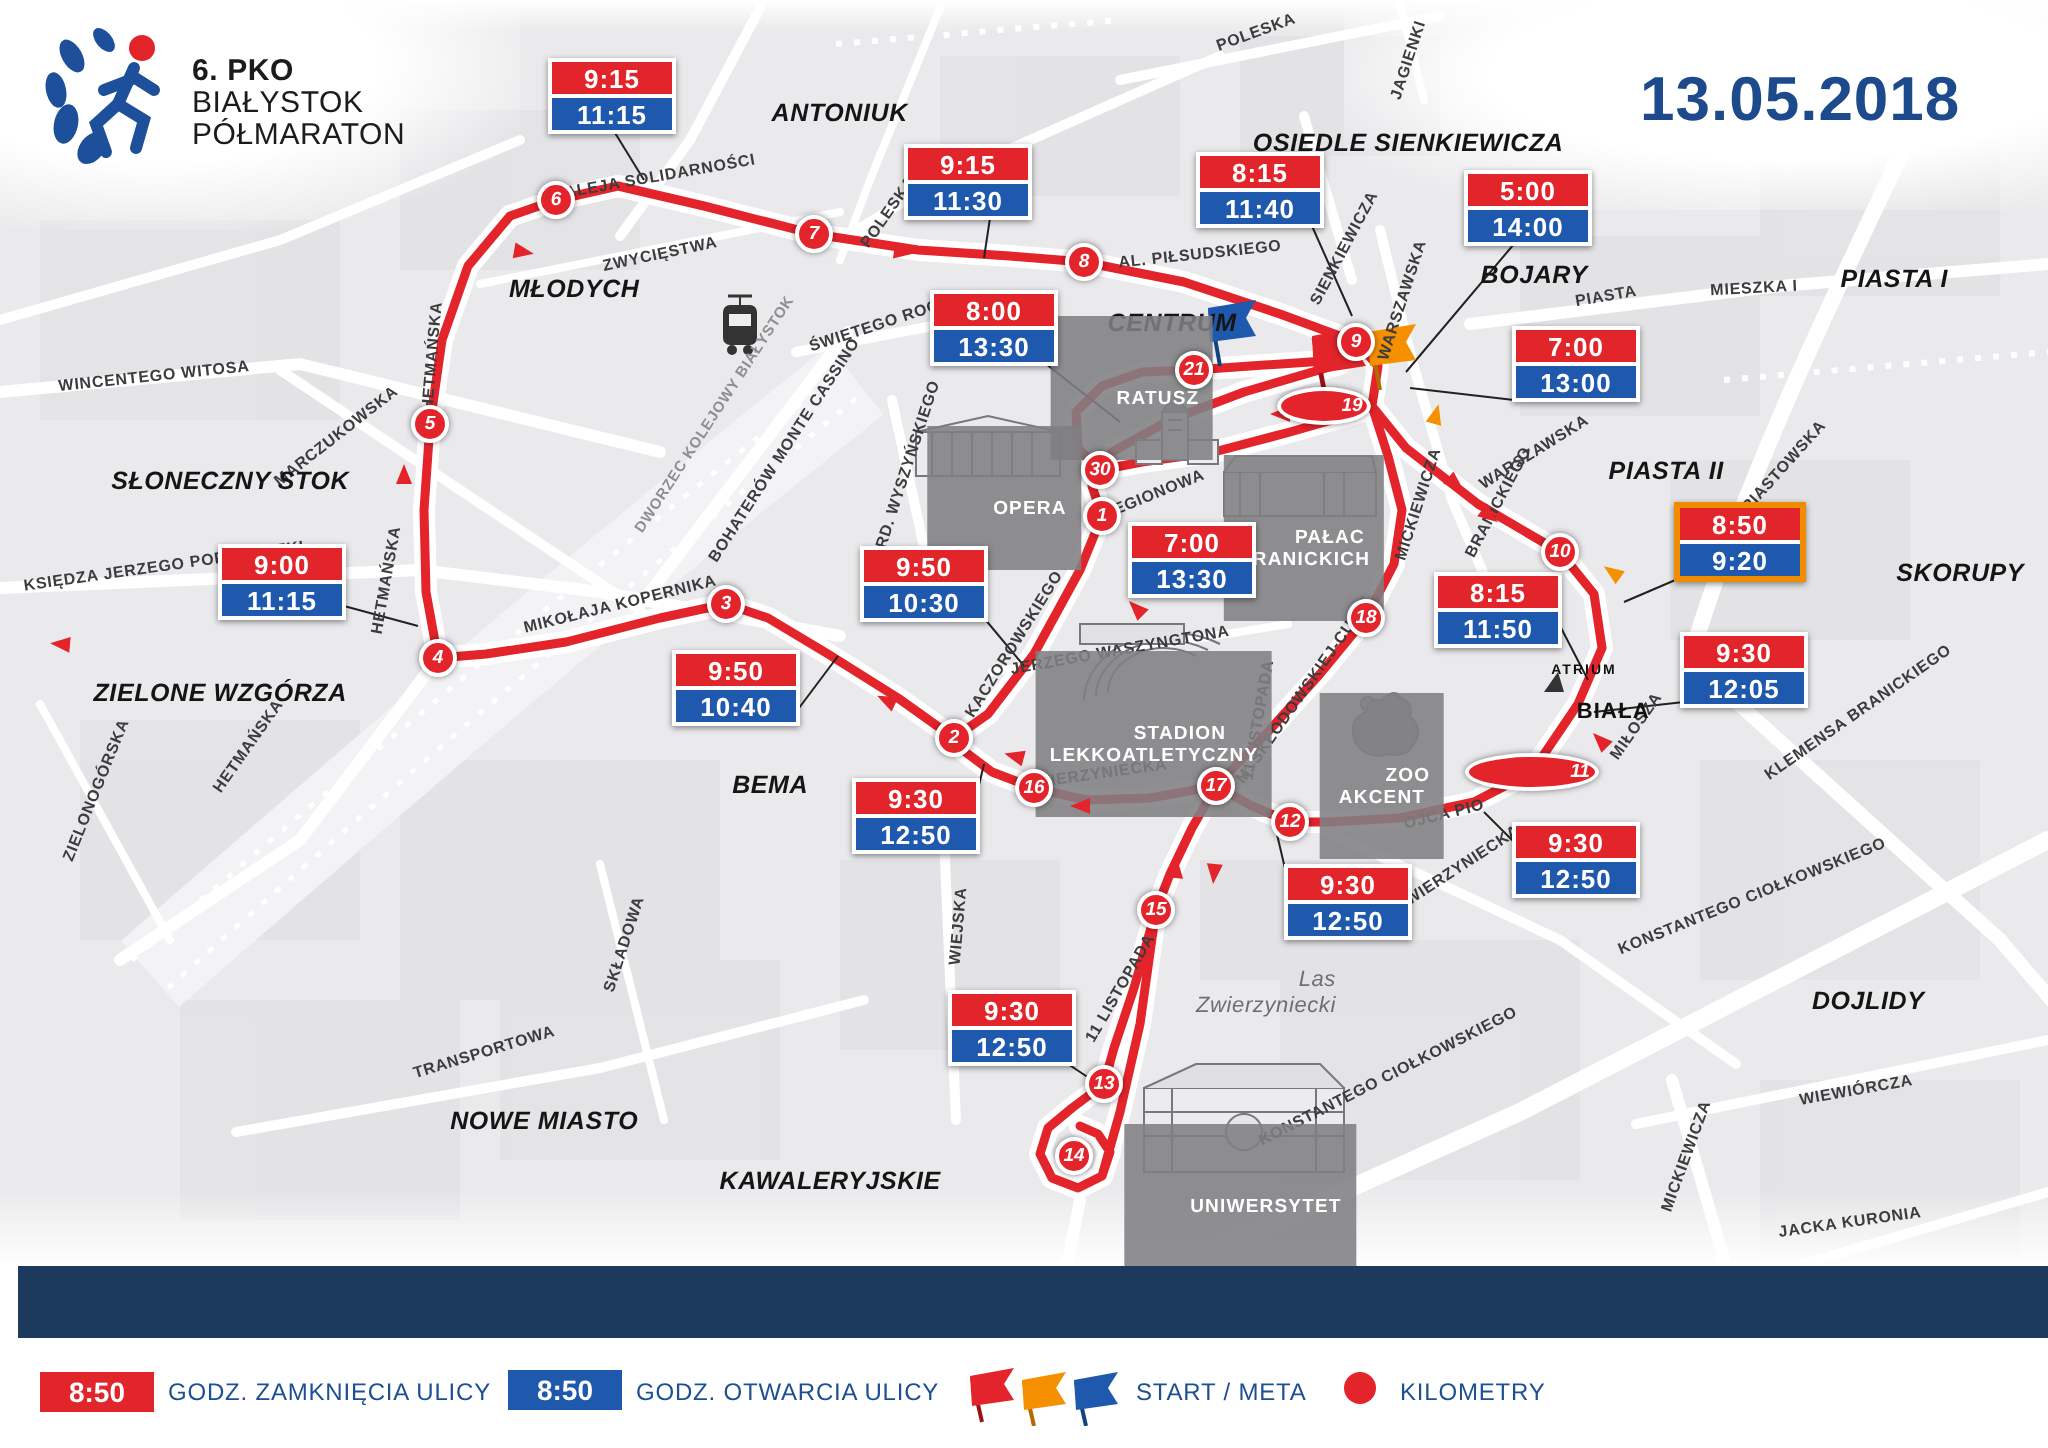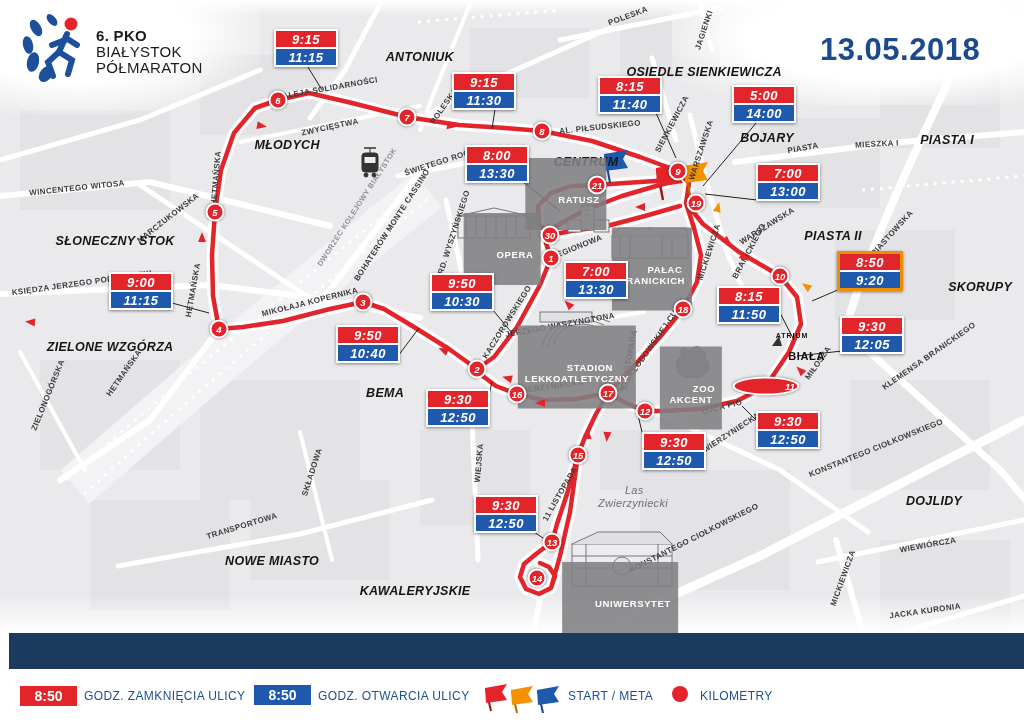--- a/index.html
+++ b/index.html
@@ -8,36 +8,36 @@
   #map-svg{position:absolute;left:0;top:0;}
   .layer{position:absolute;left:0;top:0;width:1024px;height:724px;pointer-events:none;}
 
   
   .street-label{position:absolute;font-size:8px;font-weight:bold;color:#3c3c3e;
     letter-spacing:.4px;white-space:nowrap;}
   .street-label.muted{color:#8f8f93;font-size:7.5px;}
 
   
   .district{position:absolute;font-size:12.5px;font-weight:bold;font-style:italic;
-    color:#151515;letter-spacing:.3px;white-space:pre;text-align:left;line-height:13px;}
+    color:#151515;letter-spacing:.3px;white-space:pre;text-align:right;line-height:13px;}
   .district.forest{color:#6f6f72;font-weight:normal;font-size:11px;}
 
   
   .landmark{position:absolute;background:rgba(128,128,131,.88);color:#fff;font-size:9.5px;
     font-weight:bold;padding:14px 7px;letter-spacing:.6px;white-space:pre;text-align:center;
     line-height:11px;}
   .landmark.plain{background:none;color:#111;padding:0;line-height:10px;}
   .landmark .sub{display:block;font-size:7px;letter-spacing:1px;}
   .landmark.plain{font-size:11px;}
 
   
   .badge{position:absolute;width:60px;background:#fff;border:2px solid #fff;
     box-shadow:0 1px 3px rgba(0,0,0,.45);}
   .badge .row{height:16px;color:#fff;font-size:13px;font-weight:bold;display:flex;
-    align-items:center;justify-content:center;letter-spacing:.5px;font-style:italic;}
+    align-items:center;justify-content:center;letter-spacing:.5px;}
   .badge .r{background:#e2242b;}
   .badge .o{background:#1e59ad;margin-top:2px;}
   .badge.hl{border:3px solid #f08c00;}
 
   
   .km{position:absolute;width:15px;height:15px;border-radius:50%;background:#e3242b;
     border:2px solid #fff;box-shadow:0 0 3px rgba(0,0,0,.5);color:#fff;font-size:9.5px;
     font-weight:bold;display:flex;align-items:center;justify-content:center;font-style:italic;}
 
   
@@ -590,21 +590,21 @@
       <div class="km" style="left: 678px; top: 171px; transform: translate(-50%, -50%);">9</div>
       <div class="km" style="left: 780px; top: 276px; transform: translate(-50%, -50%);">10</div>
       <div class="km" style="left: 766px; top: 386px; transform: translate(-50%, -50%); padding-left: 48px;">11</div>
       <div class="km" style="left: 645px; top: 411px; transform: translate(-50%, -50%);">12</div>
       <div class="km" style="left: 552px; top: 542px; transform: translate(-50%, -50%);">13</div>
       <div class="km" style="left: 537px; top: 578px; transform: translate(-50%, -50%);">14</div>
       <div class="km" style="left: 578px; top: 455px; transform: translate(-50%, -50%);">15</div>
       <div class="km" style="left: 517px; top: 394px; transform: translate(-50%, -50%);">16</div>
       <div class="km" style="left: 608px; top: 393px; transform: translate(-50%, -50%);">17</div>
       <div class="km" style="left: 683px; top: 309px; transform: translate(-50%, -50%);">18</div>
-      <div class="km" style="left: 696px; top: 203px; transform: translate(-50%, -50%);">19</div>
+      <div class="km" style="left: 662px; top: 203px; transform: translate(-50%, -50%); padding-left: 28px;">19</div>
       <div class="km" style="left: 550px; top: 235px; transform: translate(-50%, -50%);">30</div>
       <div class="km" style="left: 597px; top: 185px; transform: translate(-50%, -50%);">21</div>
   </div>
 
   <svg id="logo" width="70" height="72" viewBox="0 0 70 72">
     <g fill="#1d4f9b">
       <ellipse cx="30" cy="8" rx="4" ry="7" transform="rotate(-40 30 8)"></ellipse>
       <ellipse cx="14" cy="16" rx="5" ry="9" transform="rotate(-30 14 16)"></ellipse>
       <ellipse cx="6" cy="33" rx="5" ry="9" transform="rotate(-12 6 33)"></ellipse>
       <ellipse cx="11" cy="50" rx="6" ry="10" transform="rotate(12 11 50)"></ellipse>

